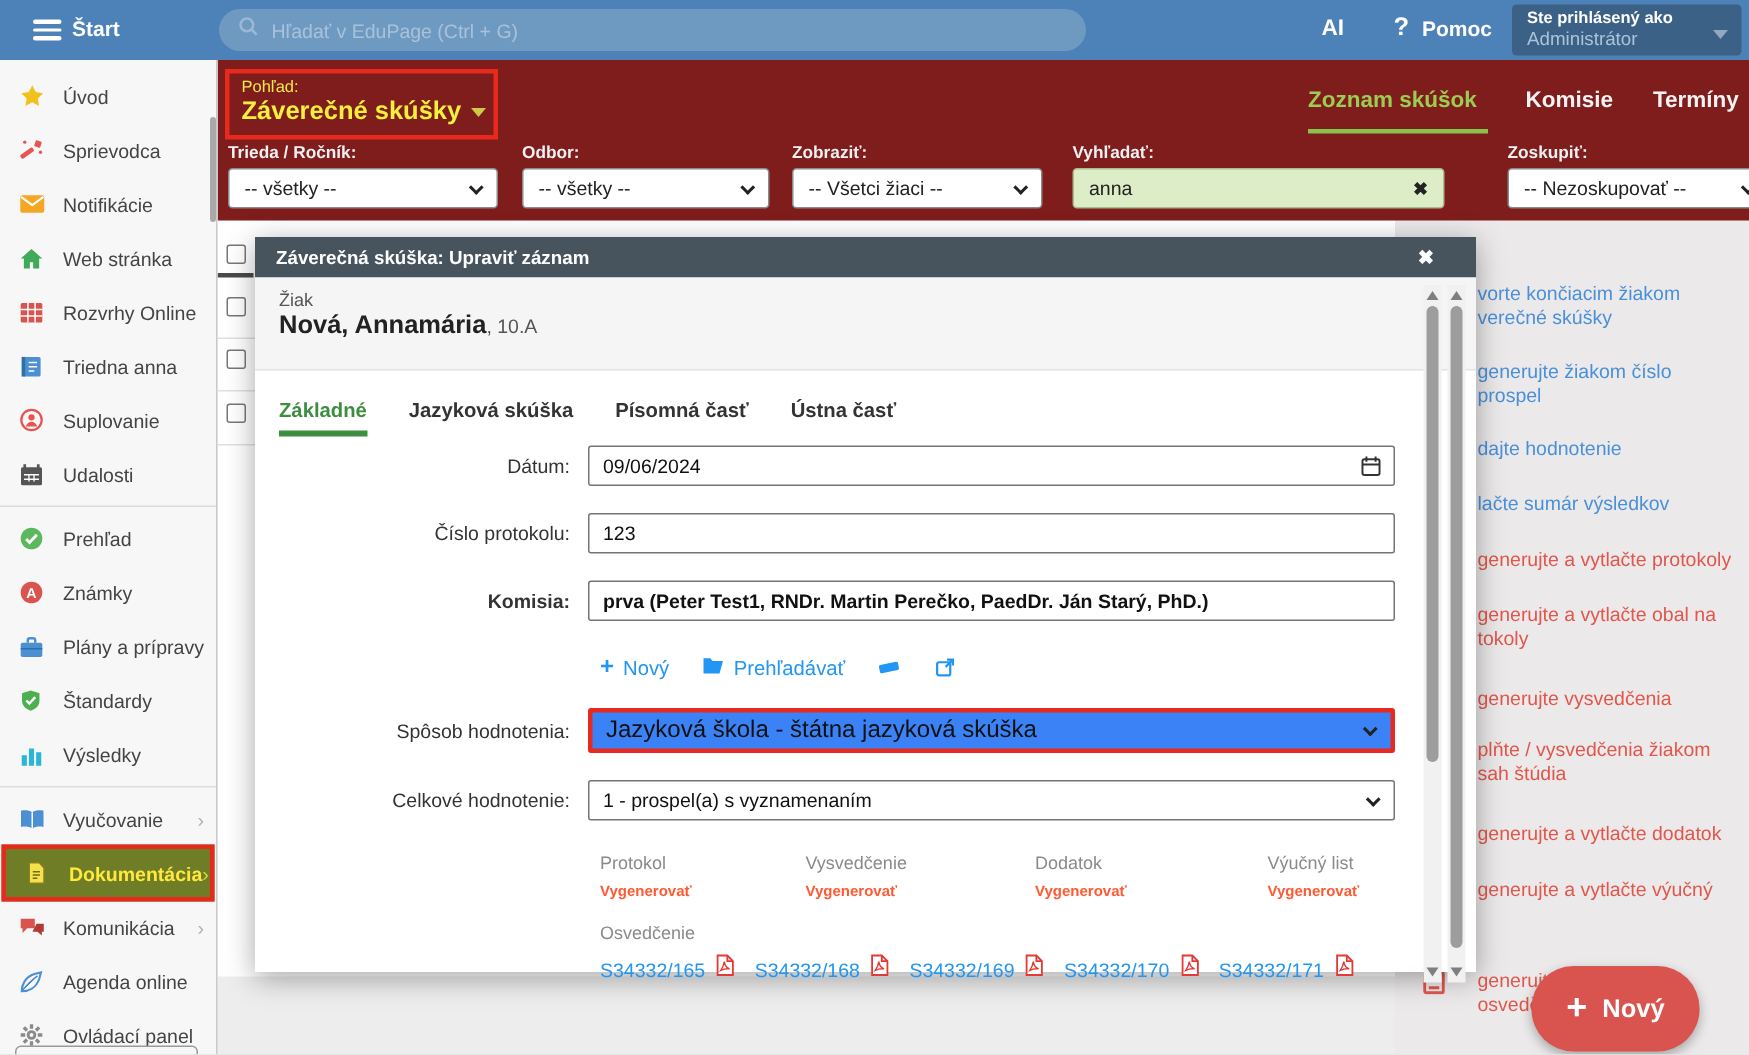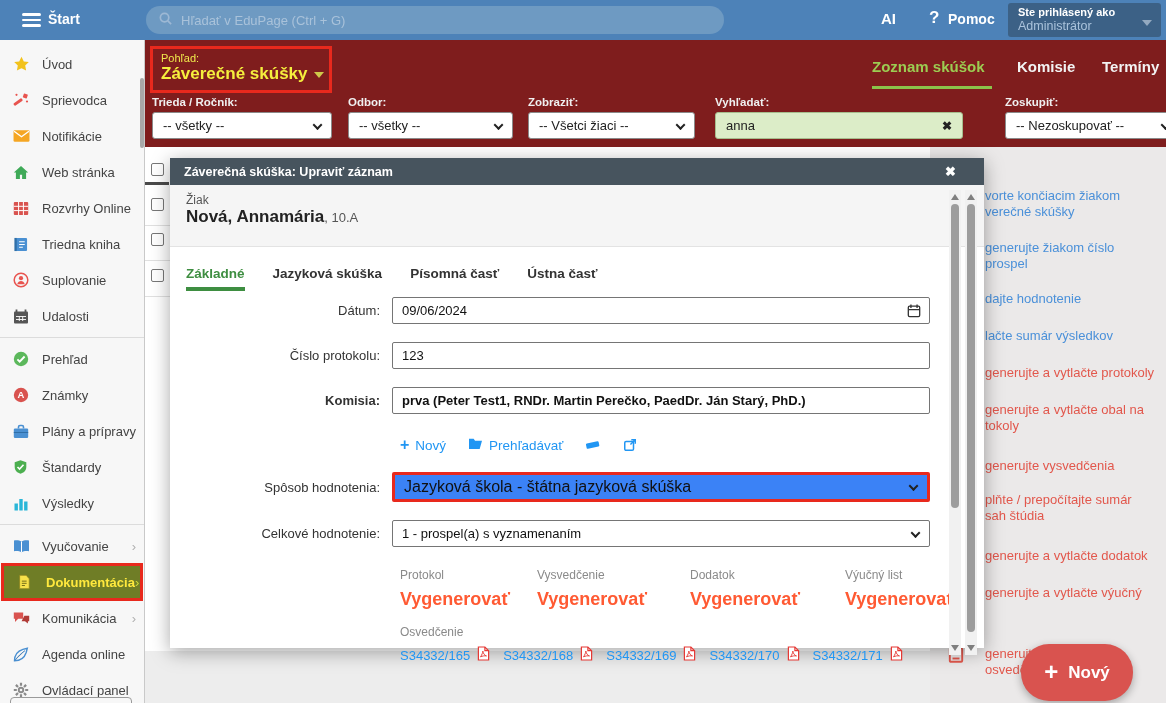--- a/index.html
+++ b/index.html
@@ -84,21 +84,21 @@
   .m-row{display:flex;align-items:center;margin-bottom:18px;}
   .m-label{width:222px;text-align:right;padding-right:12px;font-size:13px;color:#333;flex:0 0 222px;}
   .m-input{width:538px;height:27px;border:1px solid #757575;border-radius:2px;display:flex;align-items:center;padding:0 9px;font-size:13px;color:#111;position:relative;background:#fff;}
   .m-input.sel{cursor:pointer;}
   .m-input.hl{background:#3b82f6;border:3px solid #e8291d;height:30px;font-size:16px;}
   .m-acts{display:flex;align-items:center;gap:22px;margin:-6px 0 18px 230px;}
   .m-acts .lnk{display:flex;align-items:center;gap:6px;color:#2196f3;font-size:13.5px;cursor:pointer;}
   .m-acts .plus{font-weight:bold;font-size:16px;}
   .docs{margin-left:230px;display:grid;grid-template-columns:137px 153px 155px 150px;}
   .doc-h{font-size:12px;color:#8a8a8a;margin-bottom:7px;}
-  .doc-a{font-size:18px;font-weight:bold;color:#ff5a33;cursor:pointer;}
+  .doc-a{font-size:10px;font-weight:bold;color:#ff5a33;cursor:pointer;}
   .osv-lbl{margin:15px 0 7px 230px;font-size:12px;color:#8a8a8a;}
   .certs{margin-left:230px;display:flex;align-items:center;gap:13px;}
   .cert{display:flex;align-items:center;gap:7px;}
   .cert .cl{color:#2196f3;font-size:13px;cursor:pointer;}
 
   
   .vsb{position:absolute;width:12px;top:190px;height:465px;background:#f1f1f1;z-index:6;}
   .vsb .up,.vsb .dn{position:absolute;left:2px;width:0;height:0;border-left:4px solid transparent;border-right:4px solid transparent;}
   .vsb .up{top:4px;border-bottom:6px solid #7f7f7f;}
   .vsb .dn{bottom:4px;border-top:6px solid #7f7f7f;}
@@ -188,21 +188,21 @@
           <span class="lbl">Rozvrhy Online</span>
         </div>
         <div class="sb-item">
           <span class="ic">
             <svg width="15" height="15" viewBox="0 0 16 16">
               <rect x="3" y="1" width="12" height="14" rx="1.2" fill="#4a90d2"></rect>
               <rect x="1.5" y="1" width="2.5" height="14" fill="#2f6fa8"></rect>
               <path d="M6.5 5h6M6.5 8h6M6.5 11h4" stroke="#fff" stroke-width="1.1"></path>
             </svg>
           </span>
-          <span class="lbl">Triedna kniha</span>
+          <span class="lbl">Triedna anna</span>
         </div>
         <div class="sb-item">
           <span class="ic">
             <svg width="16" height="16" viewBox="0 0 16 16">
               <circle cx="8" cy="8" r="6.8" fill="none" stroke="#e8544f" stroke-width="1.5"></circle>
               <circle cx="8" cy="6.2" r="2.1" fill="#e8544f"></circle>
               <path d="M4.2 12.3c.6-2.2 2.2-3.2 3.8-3.2s3.2 1 3.8 3.2z" fill="#e8544f"></path>
             </svg>
           </span>
           <span class="lbl">Suplovanie</span>
@@ -450,21 +450,21 @@
         <div class="ap-txt">
           <div>generujte vysvedčenia</div>
         </div>
       </div>
       <div class="ap-item ap-red" style="top: 345px; left: 0px; width: 236px; height: 36px;">
         <span class="ap-ic" style="top: 1px;"><svg width="16" height="16" viewBox="0 0 16 16">
             <rect x="1.8" y="1.2" width="12.4" height="13.6" rx="1" fill="none" stroke="currentColor" stroke-width="1.9"></rect>
             <path d="M4.5 11.5h7" stroke="currentColor" stroke-width="1.9"></path>
           </svg></span>
         <div class="ap-txt">
-          <div>plňte / prepočítajte sumár</div>
+          <div>plňte / vysvedčenia žiakom</div>
           <div>sah štúdia</div>
         </div>
       </div>
       <div class="ap-item ap-red" style="top: 401px; left: 0px; width: 236px; height: 20px;">
         <span class="ap-ic" style="top: 1px;"><svg width="16" height="16" viewBox="0 0 16 16">
             <rect x="1.8" y="1.2" width="12.4" height="13.6" rx="1" fill="none" stroke="currentColor" stroke-width="1.9"></rect>
             <path d="M4.5 11.5h7" stroke="currentColor" stroke-width="1.9"></path>
           </svg></span>
         <div class="ap-txt">
           <div>generujte a vytlačte dodatok</div>

